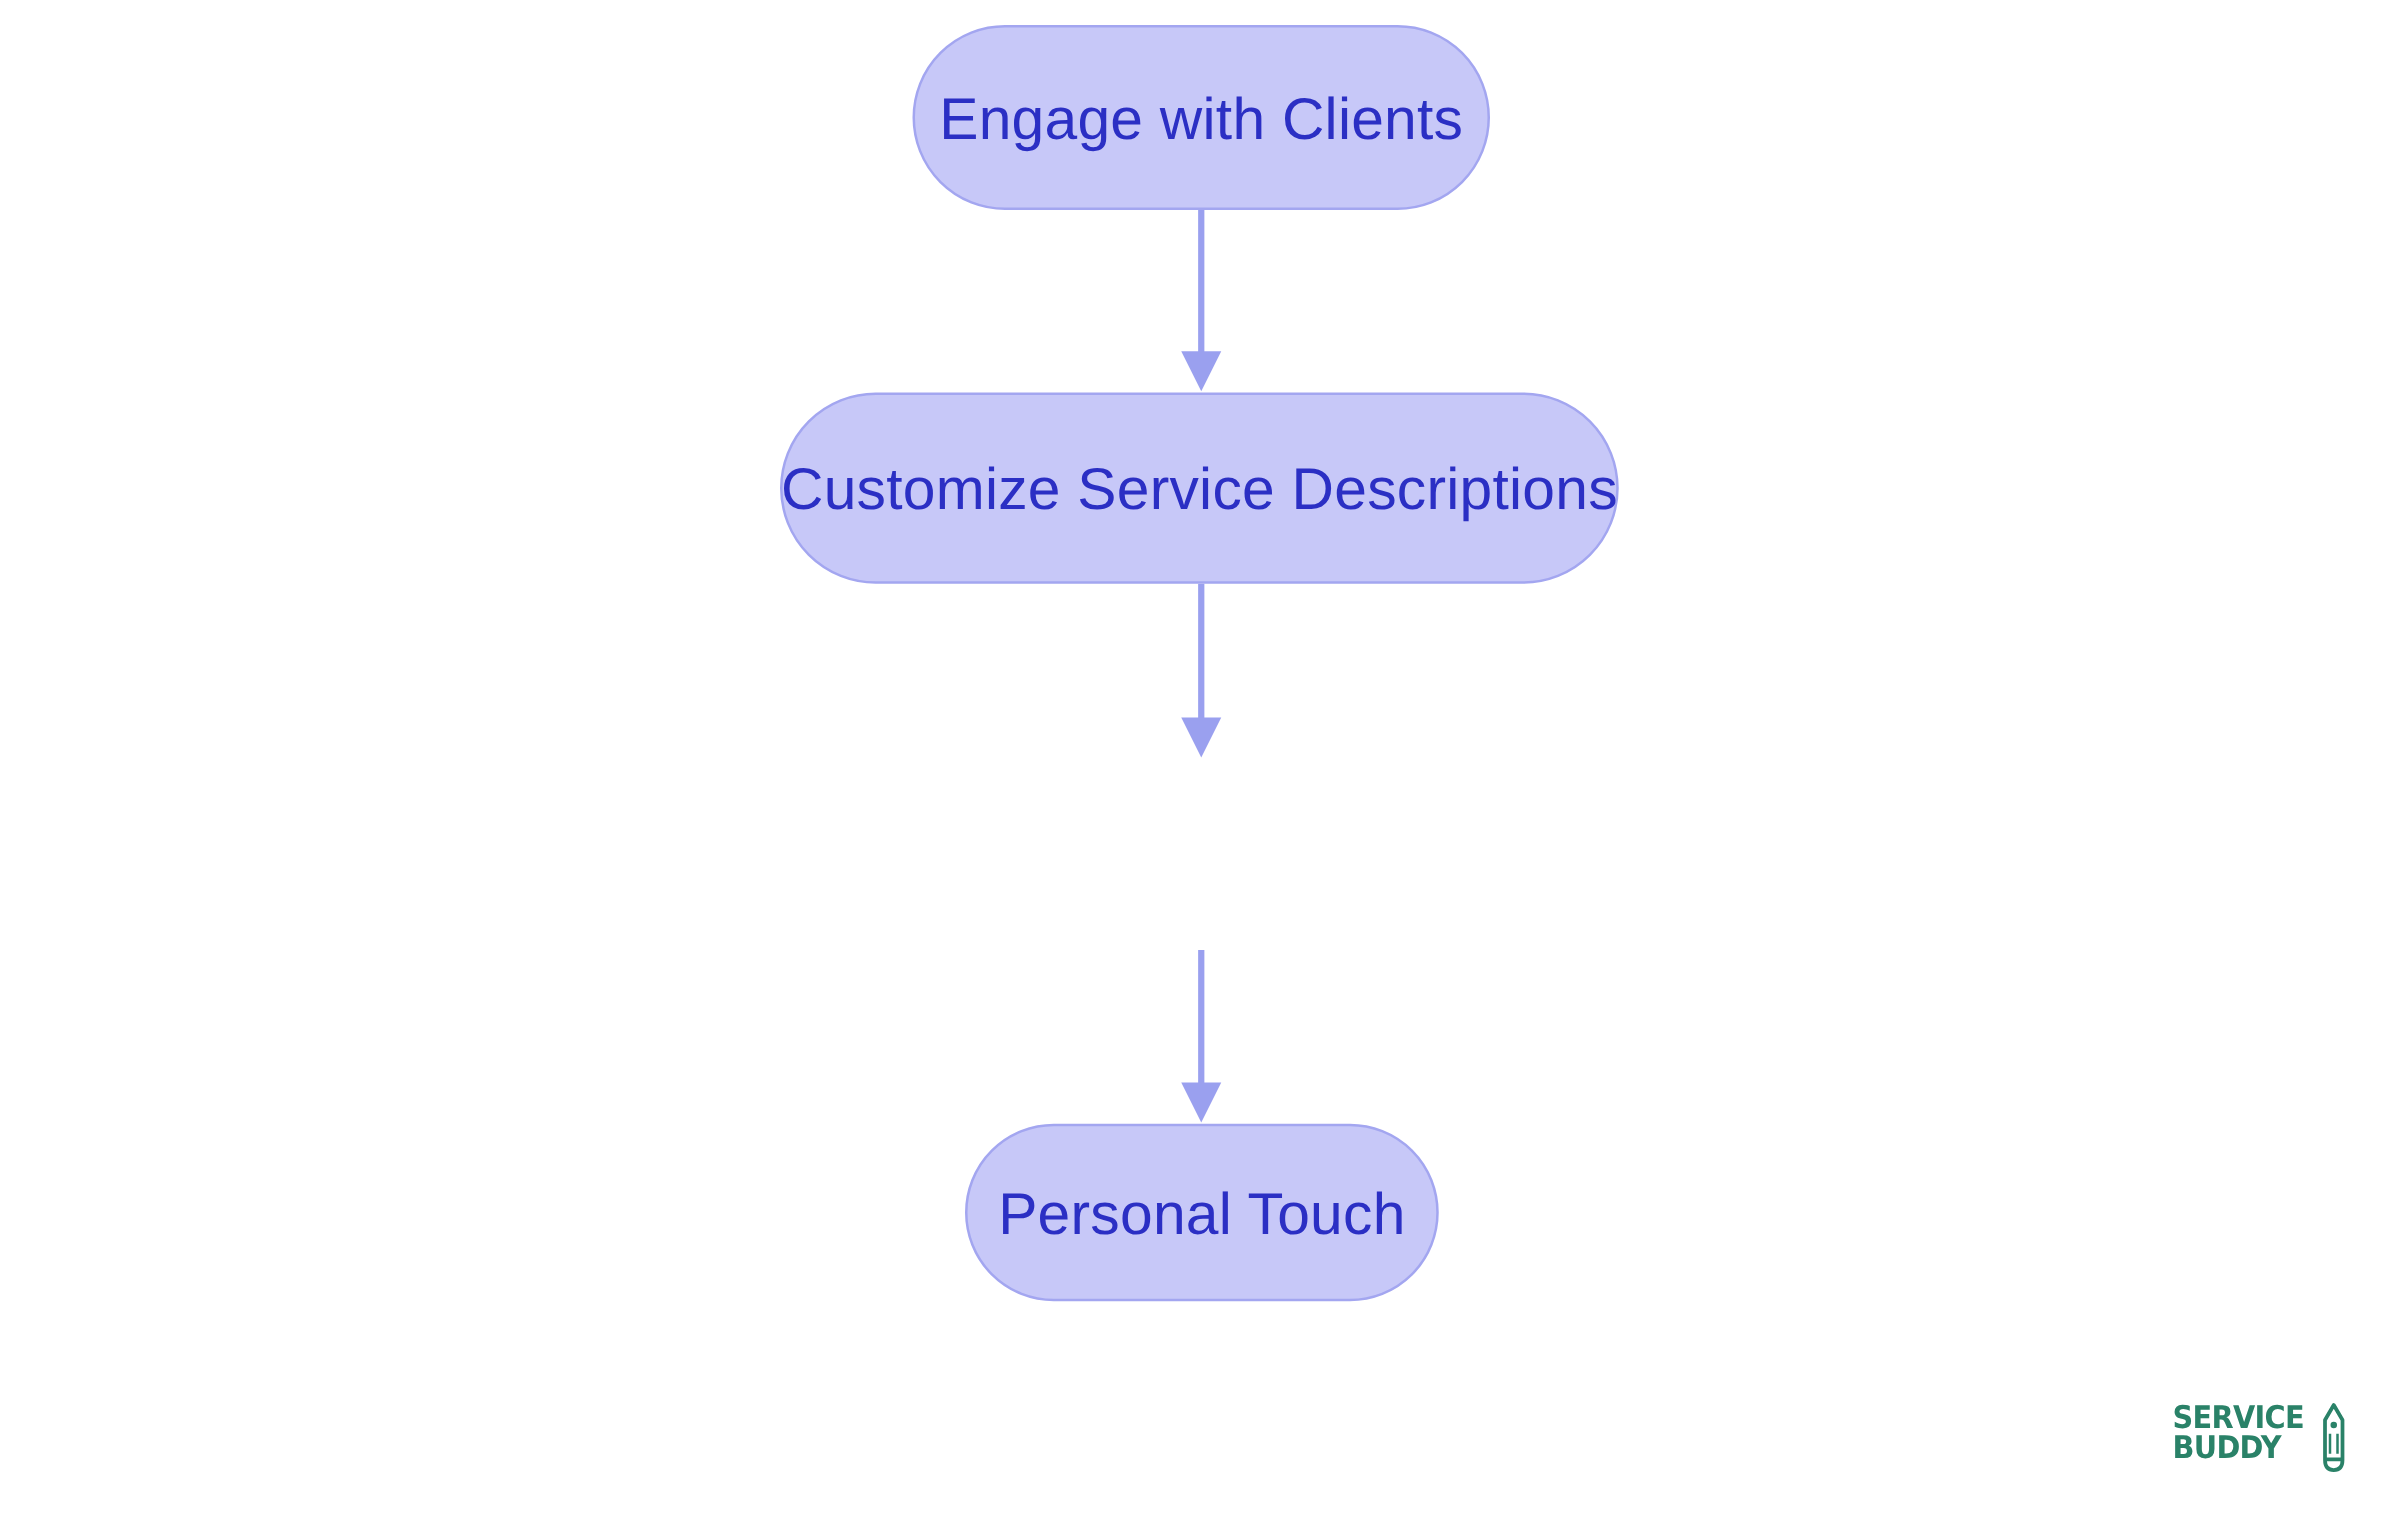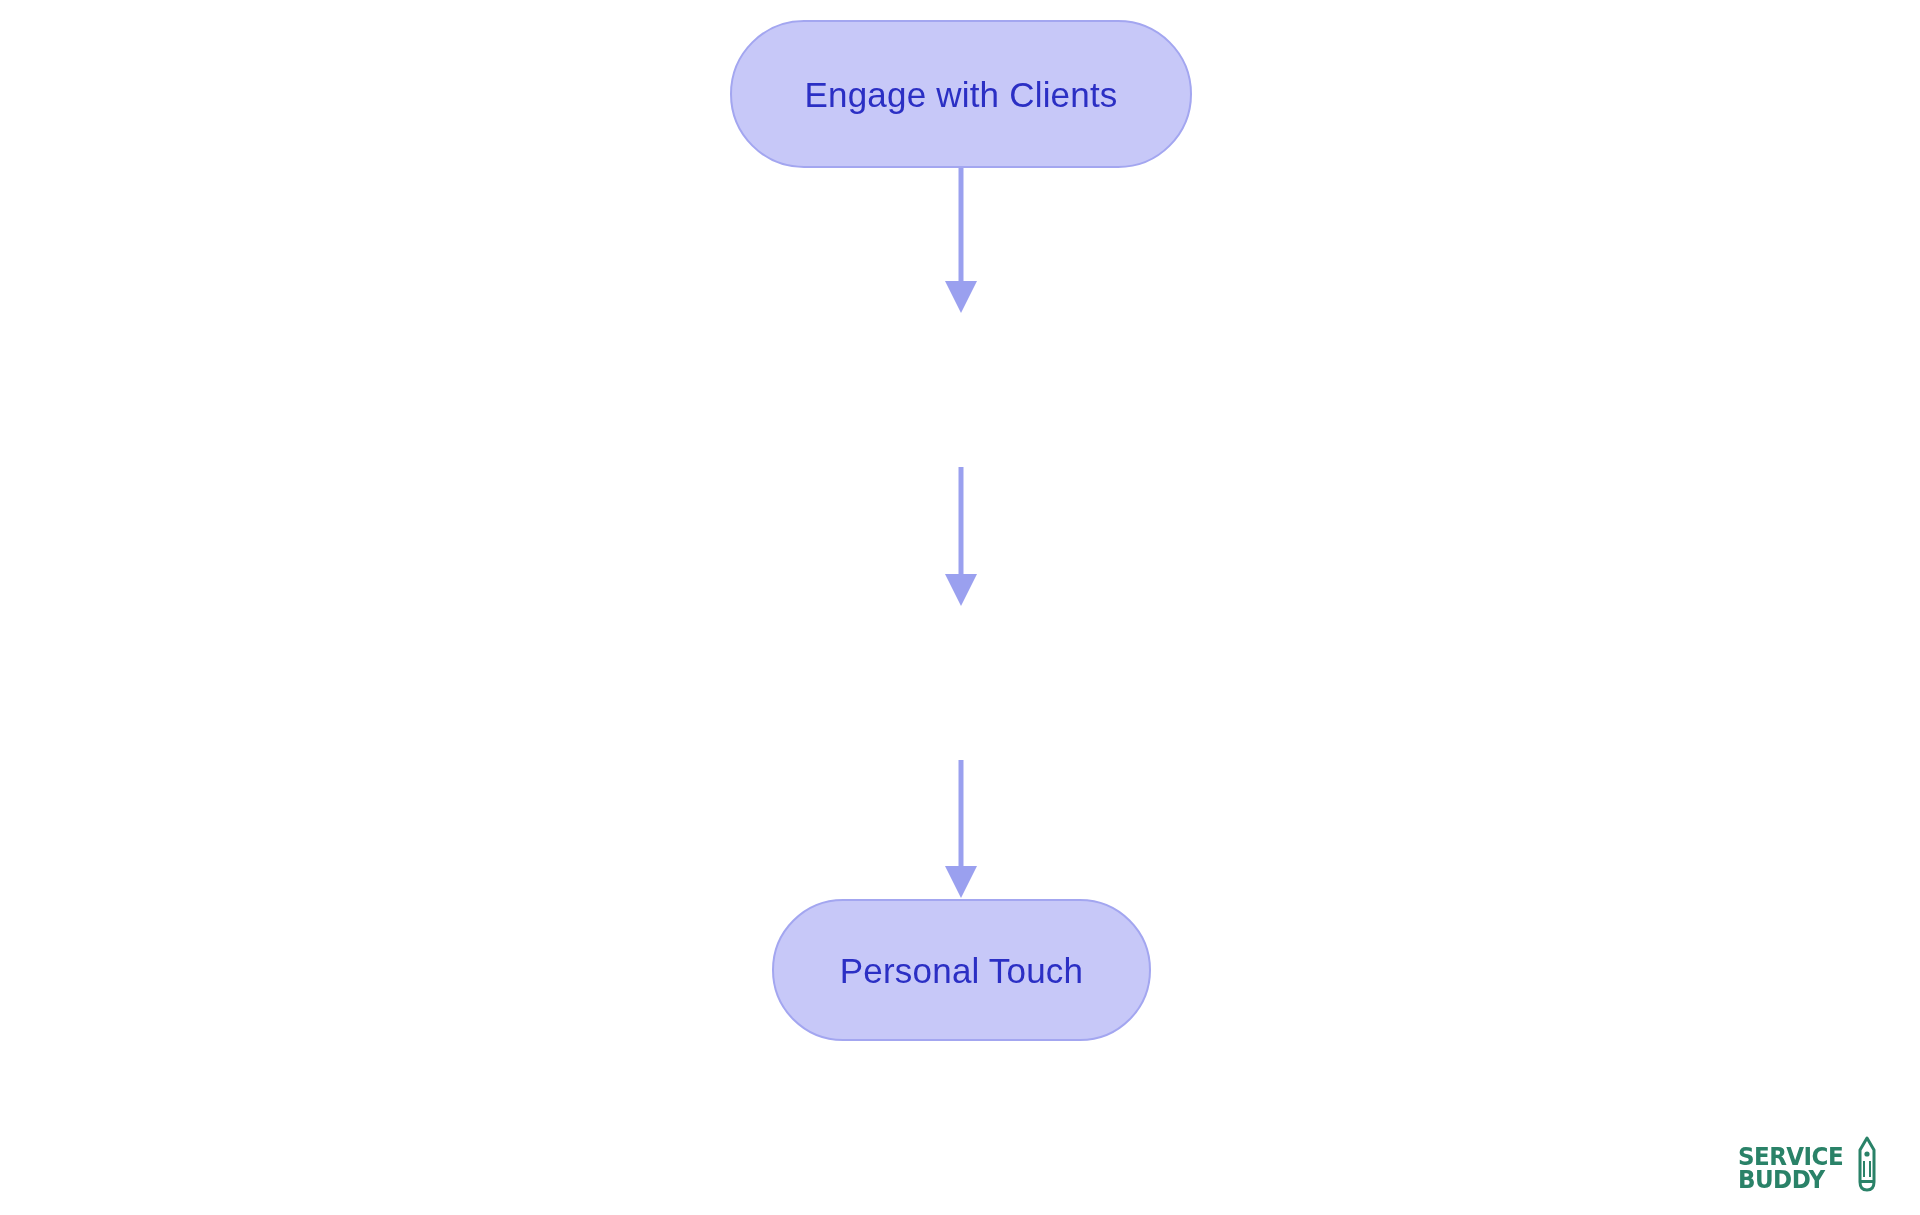--- a/index.html
+++ b/index.html
@@ -30,21 +30,21 @@
     justify-content: center;
     background: #c7c8f8;
     border: 2px solid #a3a6f0;
     border-radius: 999px;
     color: #2b2fc4;
     letter-spacing: 0.2px;
     white-space: nowrap;
     -webkit-font-smoothing: antialiased;
   }
   .node .node-label {
-    font-size: 35px;
+    font-size: 47px;
     font-weight: 400;
     line-height: 1;
     color: #2b2fc4;
   }
 
   #node-0 { left: 730px;  top: 20px;   width: 462px; height: 148px; }
   #node-1 { left: 624px;  top: 314px;  width: 671px; height: 153px; }
   #node-2 { left: 703px;  top: 607px;  width: 517px; height: 153px; }
   #node-3 { left: 772px;  top: 899px;  width: 379px; height: 142px; }
 
@@ -59,21 +59,21 @@
   }
 
   
   #brand-logo {
     position: absolute;
     left: 1738px;
     top: 1122px;
     width: 160px;
     height: 70px;
     display: flex;
-    align-items: flex-end;
+    align-items: flex-start;
     gap: 4px;
   }
   #brand-logo .logo-words {
     display: flex;
     flex-direction: column;
     justify-content: center;
     line-height: 0.95;
   }
   #brand-logo .logo-line {
     font-family: "DejaVu Sans", "Liberation Sans", sans-serif;
@@ -110,20 +110,23 @@
     <g>
       <line x1="961" y1="760" x2="961" y2="868" stroke="#9aa0ef" stroke-width="5"></line>
       <polygon points="945,866 977,866 961,898" fill="#9aa0ef"></polygon>
     </g>
   </svg>
 
   <div class="node" id="node-0">
     <span class="node-label">Engage with Clients</span>
   </div>
 
+  <div class="node" id="node-1">
+    <span class="node-label">Customize Service Descriptions</span>
+  </div>
 
 
   <div class="node" id="node-3">
     <span class="node-label">Personal Touch</span>
   </div>
 
   <div id="brand-logo">
     <div class="logo-words">
       <span class="logo-line">SERVICE</span>
       <span class="logo-line">BUDDY</span>

